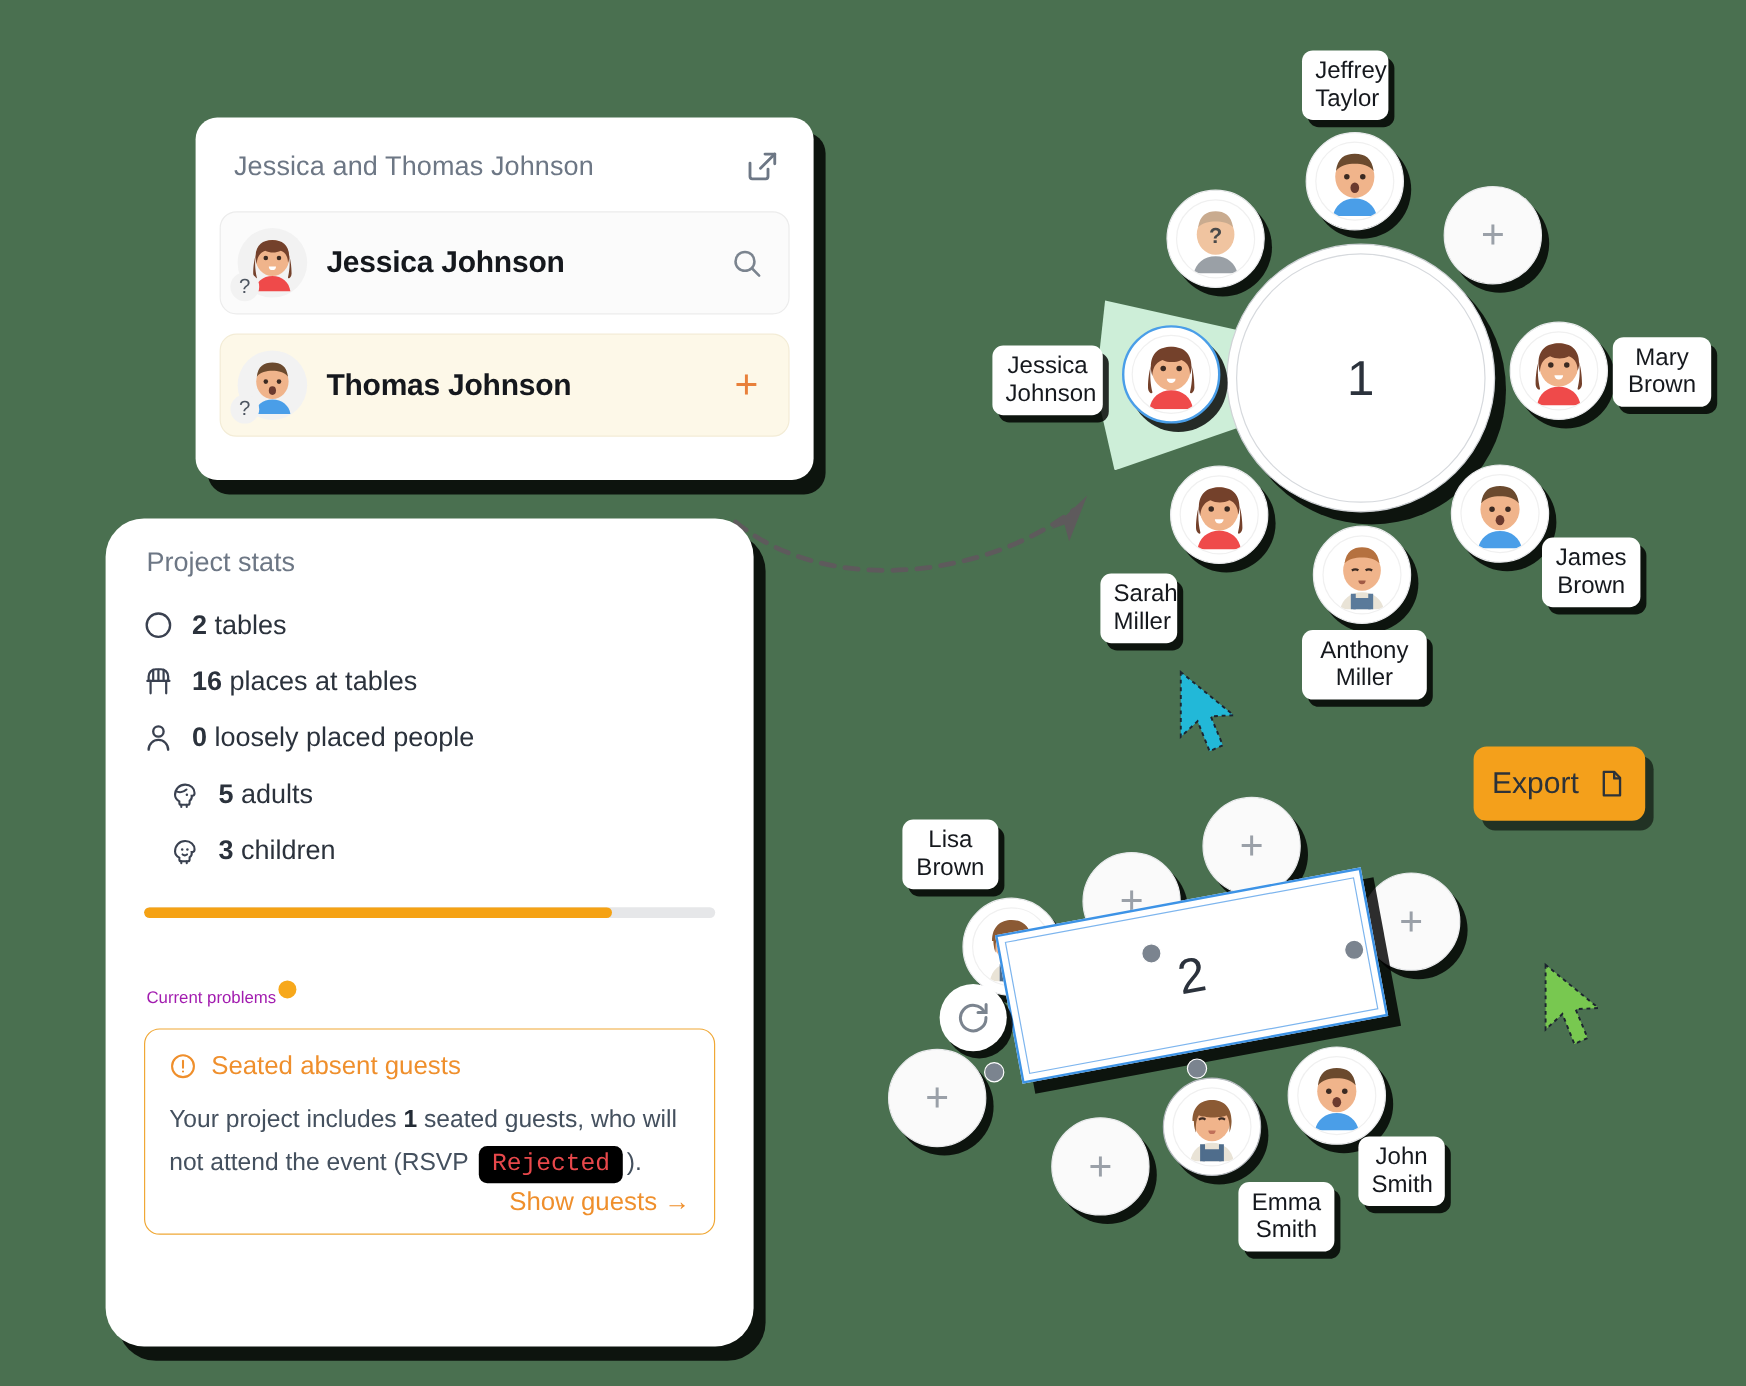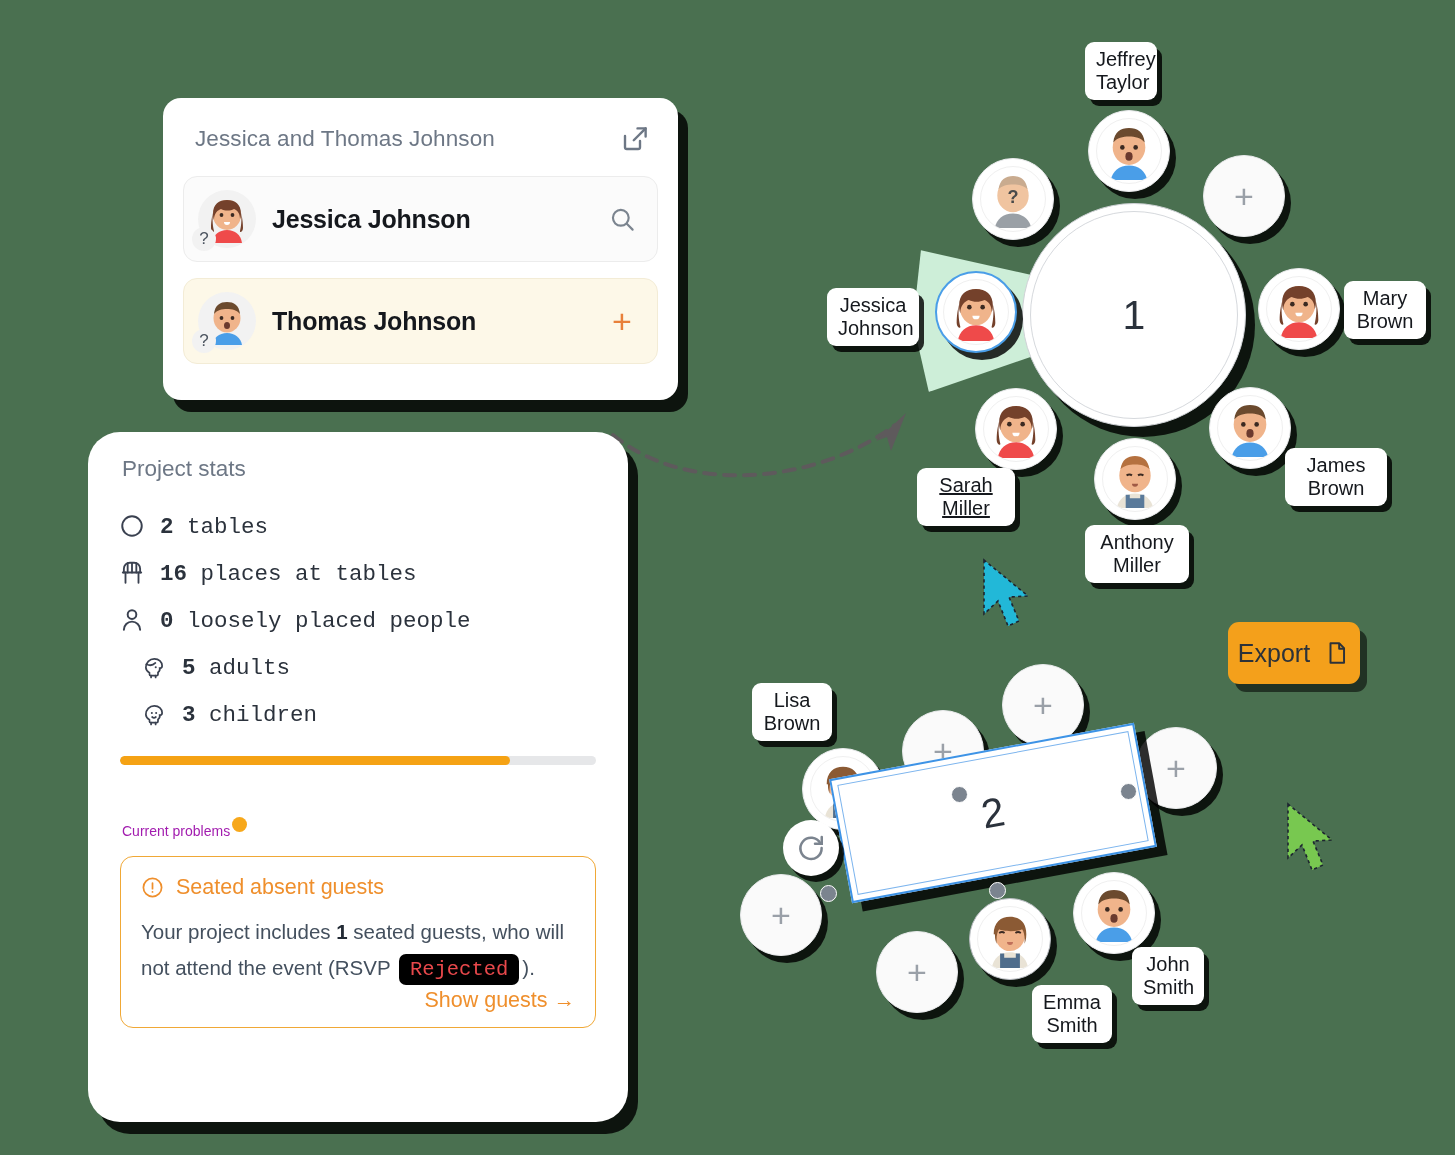--- a/index.html
+++ b/index.html
@@ -43,21 +43,21 @@
   .av .qbadge{
     position:absolute; left:-6px; bottom:-3px; width:24px; height:24px;
     border-radius:50%; background:#f2f2f2; color:#4d5560;
     font-size:17px; display:flex; align-items:center; justify-content:center; font-weight:500;
   }
 
   
   #stats-card{ left:88px; top:432px; width:540px; height:690px; padding:24px 22px 20px 22px;border-radius:32px; }
   .sc-title{ font-size:22.5px; color:#6d7785; padding-left:12px; }
   .stat-list{ margin-top:20px; display:flex; flex-direction:column; gap:9px; padding-left:8px; }
-  .stat{ display:flex; align-items:flex-end; gap:14px; height:38px;font-family:Liberation Mono, monospace; }
+  .stat{ display:flex; align-items:center; gap:14px; height:38px; }
   .stat .ico{ width:28px; height:28px; flex:0 0 28px; display:flex; align-items:center; justify-content:center; }
   .stat.sub{ padding-left:22px; }
   .stat .txt{ font-size:22.5px; color:#2b323c; }
   .stat .txt b{ font-weight:700; }
   .info-i{ width:22px; height:22px; margin-left:8px; display:inline-block; vertical-align:-4px; }
 
   .progress{ margin:28px 10px 0 10px; height:9px; border-radius:6px; background:#e6e7e9; overflow:hidden; }
   .progress .fill{ height:100%; border-radius:6px; background:#f5a214; }
 
   .cp-label{ margin:58px 12px 0 12px; font-size:14px; color:#a21caf; position:relative; display:inline-block; }
@@ -125,21 +125,21 @@
     position:absolute; width:56px; height:56px; border-radius:50%;
     background:#fff; box-shadow: 5px 6px 0 rgba(0,0,0,.82);
     display:flex; align-items:center; justify-content:center;
   }
 
   .green-wedge{
     position:absolute; background:#cdeed8; box-shadow: 7px 8px 0 rgba(0,0,0,.82);
   }
 
   .export-btn{
-    position:absolute; left:1228px; top:622px; width:132px; height:62px;
+    position:absolute; left:1228px; top:622px; width:143px; height:62px;
     background:#f4a01b; border-radius:11px;
     display:flex; align-items:center; justify-content:center; gap:14px;
     box-shadow: 7px 8px 0 rgba(0,0,0,.55);
     cursor:pointer;
   }
   .export-btn .lbl{ font-size:25px; color:#2c3239; }
 
   .cursor{ position:absolute; pointer-events:none; }
   svg{ display:block; }
 </style>
@@ -363,21 +363,21 @@
         <svg width="58" height="58" viewBox="0 0 44 48">
           <ellipse cx="22" cy="21" rx="13.5" ry="14.5" fill="#f0b48b"></ellipse>
           <path d="M9 17c1-9 6-12 13-12s12 3 13 12c-3-4-8-5-13-5s-10 1-13 5z" fill="#6b4a2e"></path>
           <circle cx="16.5" cy="21" r="1.9" fill="#3b2a22"></circle>
             <circle cx="27.5" cy="21" r="1.9" fill="#3b2a22"></circle>
           <ellipse cx="22" cy="28.5" rx="3" ry="3.6" fill="#6b3a2e"></ellipse>
           <path d="M22 36c8 0 14 5 15 12H7c1-7 7-12 15-12z" fill="#4a9ee8"></path>
         </svg>
       </div>
     </div>
-    <div class="nametag" style="left:1285px;top:448px;width:102px;">James Brown</div>
+    <div class="nametag" style="left:1285px;top:448px;width:82px;">James Brown</div>
 
     <div class="seat-circle" style="left:1094px;top:438px;">
       <div class="inner">
         <svg width="58" height="58" viewBox="0 0 44 48">
           <ellipse cx="22" cy="21" rx="13" ry="14" fill="#f0b48b"></ellipse>
           <path d="M10 16c1-8 6-11 12-11s11 3 12 11c-3-3-7-4-12-4s-9 1-12 4z" fill="#b5713f"></path>
           <path d="M15 21c1.6-1 3.2-1 4.5 0M24.5 21c1.3-1 2.9-1 4.5 0" stroke="#3b2a22" stroke-width="1.6" fill="none"></path>
           <path d="M19.5 28h5a2.5 2.5 0 0 1-5 0z" fill="#a05a45"></path>
           <path d="M22 36c8 0 14 5 15 12H7c1-7 7-12 15-12z" fill="#e9e3d6"></path>
           <path d="M16 37v11M28 37v11" stroke="#5a7a9a" stroke-width="3.4"></path>
@@ -394,21 +394,21 @@
           <path d="M8 19c0-10 6-14 14-14s14 4 14 14c0 3-1 5-1 5 0-6-3-9-6-10-4 2-9 2-13 0-3 1-7 4-7 11 0 0-1-3-1-6z" fill="#74412b"></path>
           <path d="M8 18c-1 7 0 14 1 18 .5 2-3 1-3-3 0-6 1-12 2-15z" fill="#74412b"></path>
           <path d="M36 18c1 7 0 14-1 18-.5 2 3 1 3-3 0-6-1-12-2-15z" fill="#74412b"></path>
           <circle cx="16.5" cy="20" r="1.9" fill="#3b2a22"></circle>
             <circle cx="27.5" cy="20" r="1.9" fill="#3b2a22"></circle>
           <path d="M19 27h6a3 3 0 0 1-6 0z" fill="#fff"></path>
           <path d="M22 35c8 0 14 5 15 13H7c1-8 7-13 15-13z" fill="#ef4a4a"></path>
         </svg>
       </div>
     </div>
-    <div class="nametag" style="left:917px;top:468px;width:98px;text-decoration:underline;">Sarah Miller</div>
+    <div class="nametag" style="left:917px;top:478px;width:64px;">Sarah Miller</div>
 
     <div class="seat-circle ring" style="left:935px;top:271px;">
       <div class="inner">
         <svg width="58" height="58" viewBox="0 0 44 48">
           <ellipse cx="22" cy="20" rx="13.5" ry="15" fill="#f0b48b"></ellipse>
           <path d="M8 19c0-10 6-14 14-14s14 4 14 14c0 3-1 5-1 5 0-6-3-9-6-10-4 2-9 2-13 0-3 1-7 4-7 11 0 0-1-3-1-6z" fill="#74412b"></path>
           <path d="M8 18c-1 7 0 14 1 18 .5 2-3 1-3-3 0-6 1-12 2-15z" fill="#74412b"></path>
           <path d="M36 18c1 7 0 14-1 18-.5 2 3 1 3-3 0-6-1-12-2-15z" fill="#74412b"></path>
           <circle cx="16.5" cy="20" r="1.9" fill="#3b2a22"></circle>
             <circle cx="27.5" cy="20" r="1.9" fill="#3b2a22"></circle>

